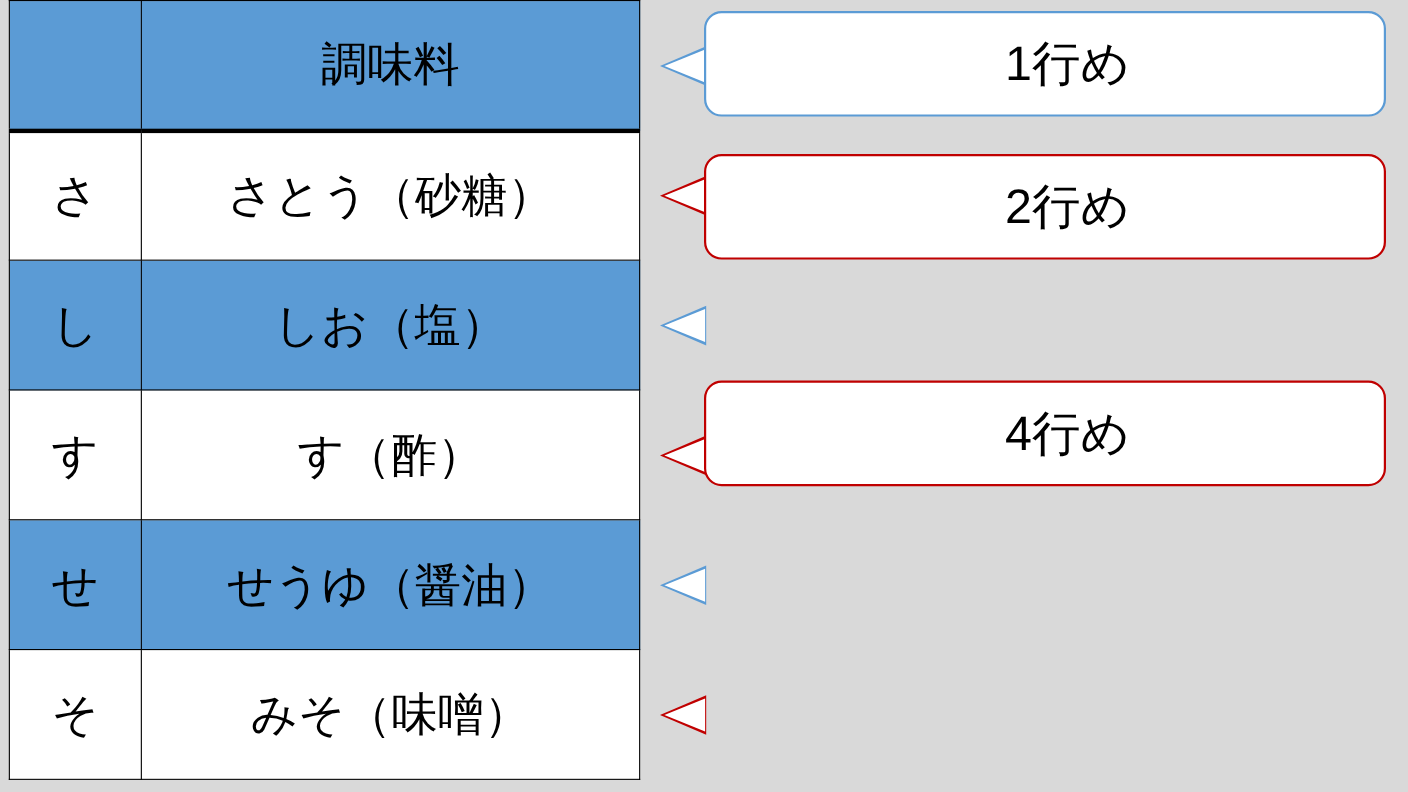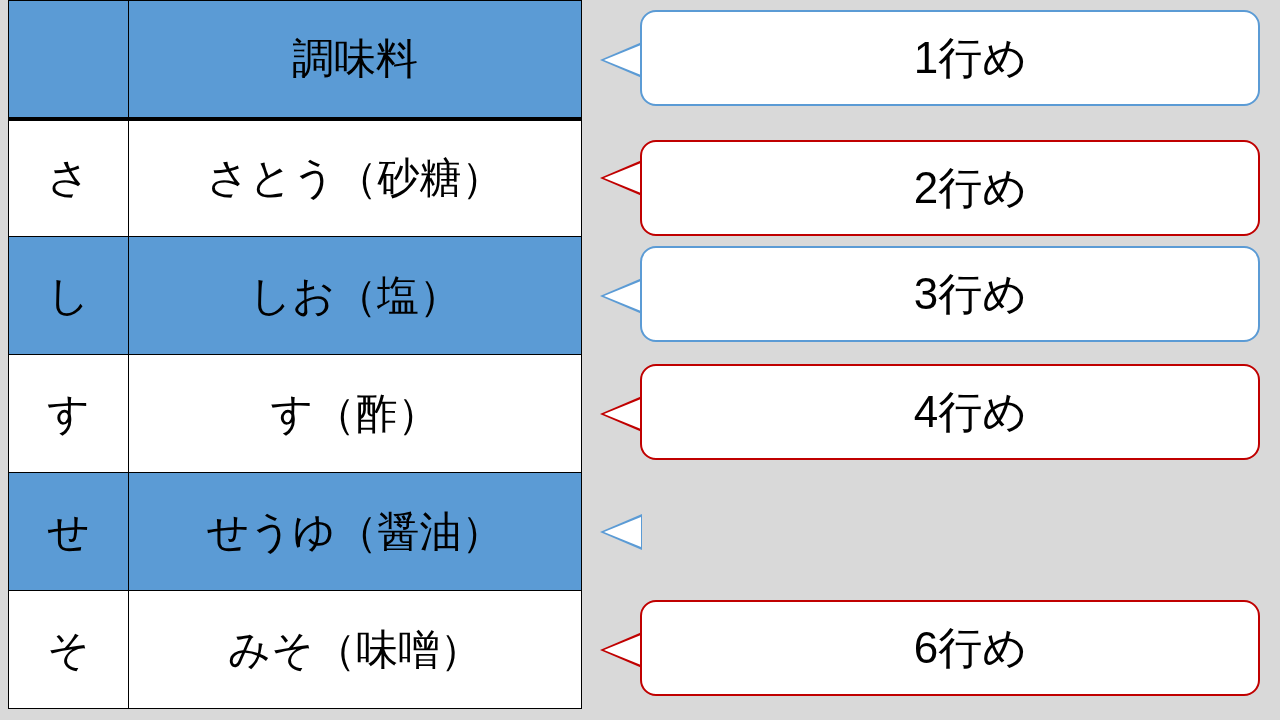--- a/index.html
+++ b/index.html
@@ -115,32 +115,26 @@
   </div>
 
   <div class="callout-tail red" style="top:160px"></div>
   <div class="callout-tail-inner" style="top:163px"></div>
   <div class="callout red" style="top:140px">
     <span>2行め</span>
   </div>
 
   <div class="callout-tail blue" style="top:278px"></div>
   <div class="callout-tail-inner" style="top:281px"></div>
-  <div class="callout blue" style="top:246px">
-    <span>3行め</span>
-  </div>
 
   <div class="callout-tail red" style="top:396px"></div>
   <div class="callout-tail-inner" style="top:399px"></div>
-  <div class="callout red" style="top:364px">
+  <div class="callout red" style="top:346px">
     <span>4行め</span>
   </div>
 
   <div class="callout-tail blue" style="top:514px"></div>
   <div class="callout-tail-inner" style="top:517px"></div>
 
   <div class="callout-tail red" style="top:632px"></div>
   <div class="callout-tail-inner" style="top:635px"></div>
-  <div class="callout red" style="top:600px">
-    <span>6行め</span>
-  </div>
 
 </div>
 
 </body></html>

